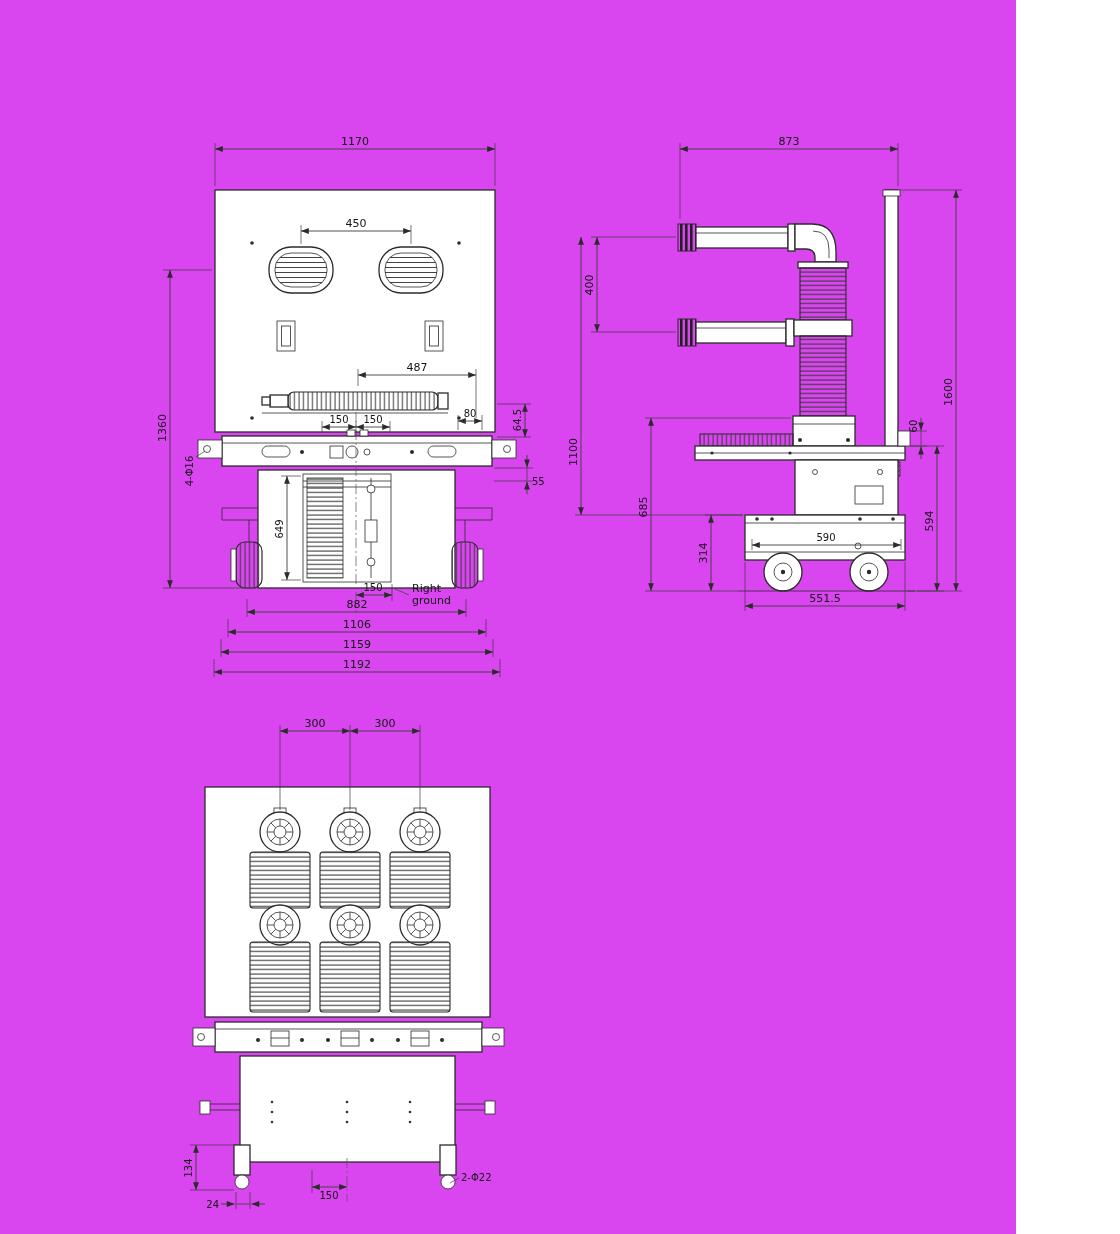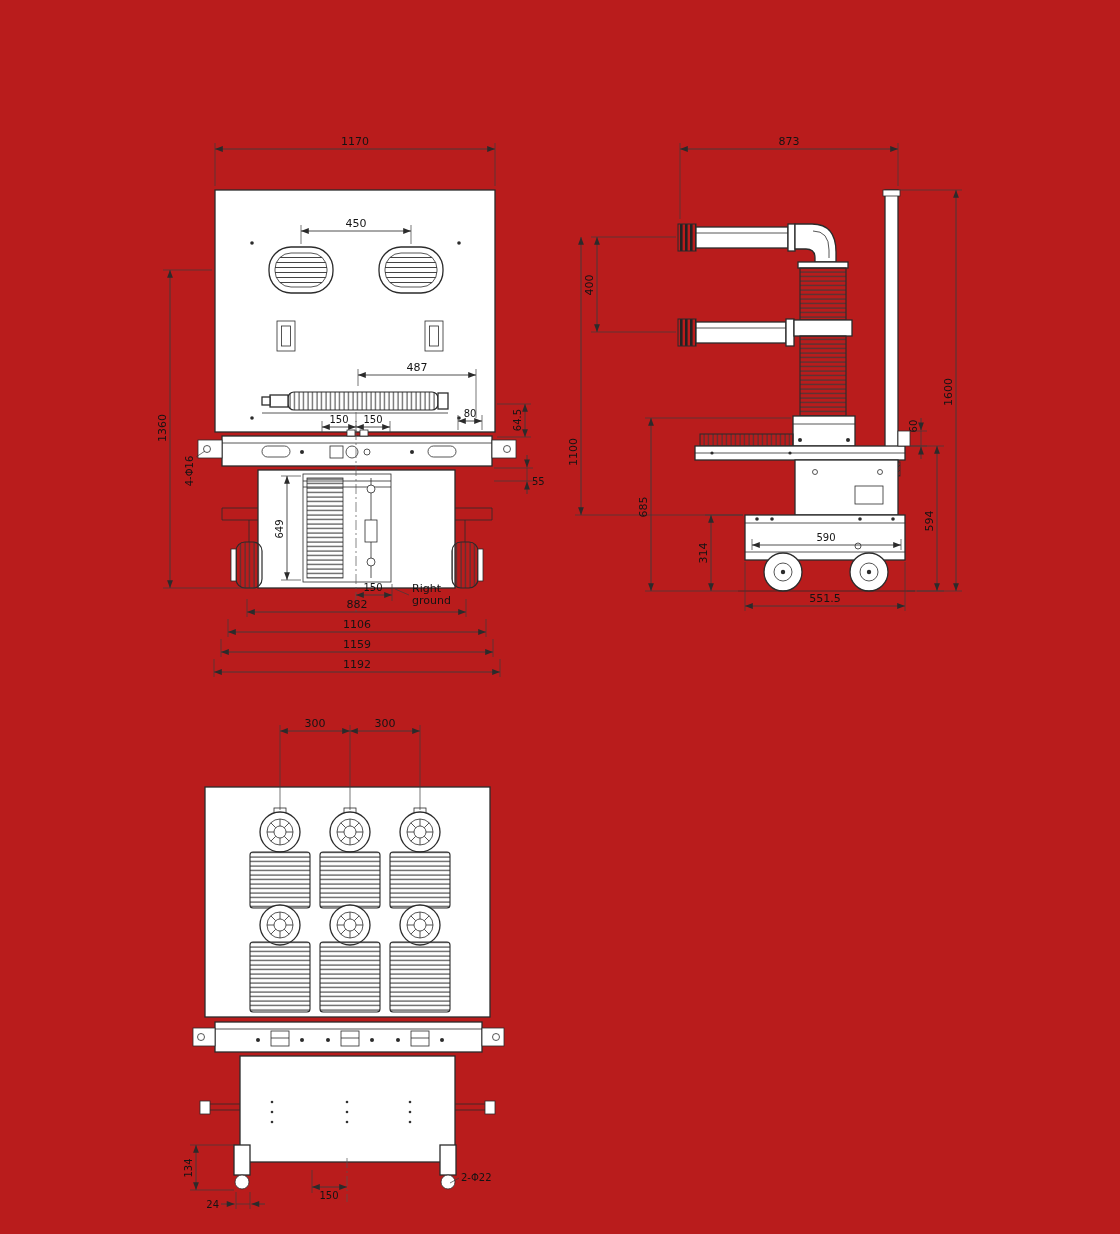--- a/index.html
+++ b/index.html
@@ -1,16 +1,16 @@
 <!DOCTYPE html>
 <html><head>
 <meta charset="utf-8">
 <style>
   html,body{margin:0;padding:0;background:#ffffff;}
-  .page{width:1120px;height:1234px;background:#b91c1c;position:relative;}
+  .page{width:1016px;height:1234px;background:#d946ef;position:relative;}
   svg{display:block;}
   .lf{fill:#fff;stroke:#2b2b2b;stroke-width:1.3;}
   .ltf{fill:#fff;stroke:#2b2b2b;stroke-width:0.8;}
   .lt{fill:none;stroke:#2b2b2b;stroke-width:0.8;}
   .dim{fill:none;stroke:#3c3c3c;stroke-width:0.9;}
   .ext{fill:none;stroke:#3c3c3c;stroke-width:0.7;}
   .cl{fill:none;stroke:#555;stroke-width:0.7;stroke-dasharray:10 3 2 3;}
   .dt{font-family:"DejaVu Sans",sans-serif;font-size:11px;fill:#141414;}
   .dts{font-family:"DejaVu Sans",sans-serif;font-size:10px;fill:#141414;}
   .dot{fill:#2b2b2b;}

